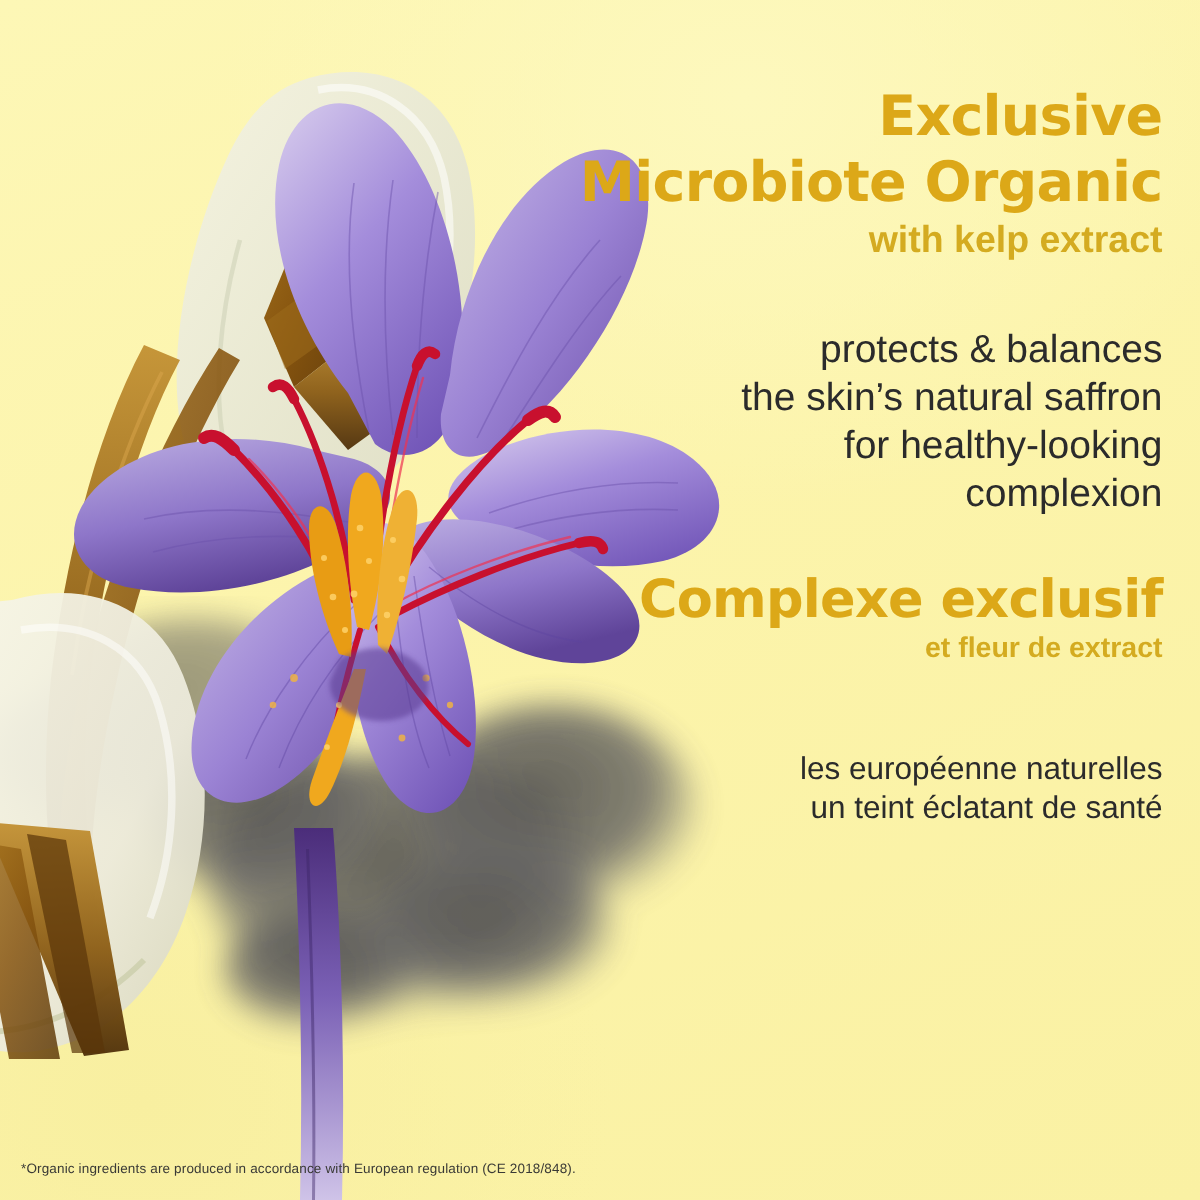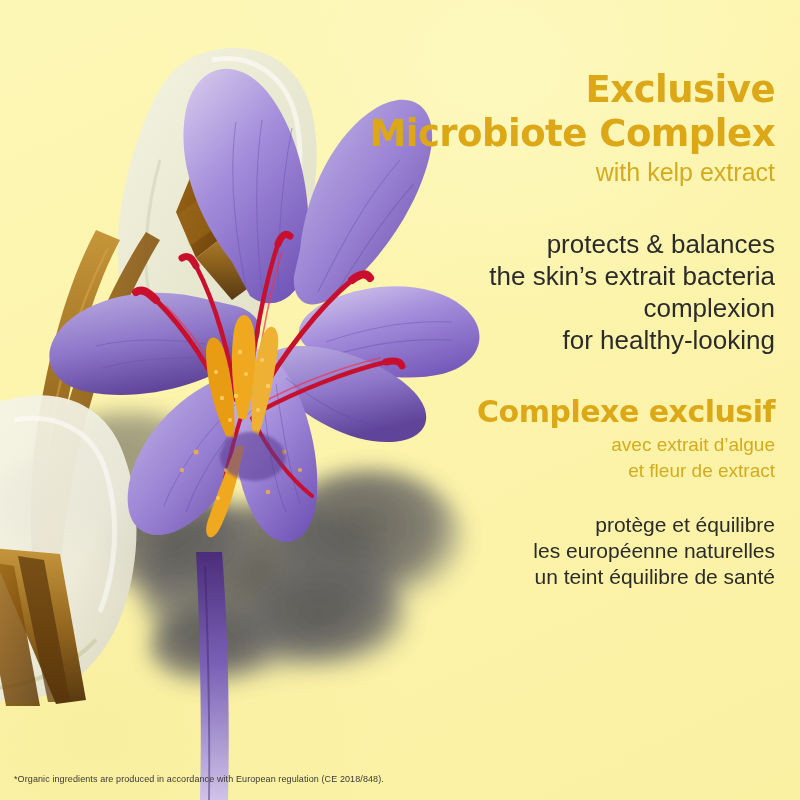--- a/index.html
+++ b/index.html
@@ -15,41 +15,41 @@
       radial-gradient(ellipse 60% 50% at 12% 92%, #f8efa0 0%, rgba(248,239,160,0) 65%),
       linear-gradient(155deg,#fdf7b6 0%,#fcf4ab 45%,#faf1a3 100%);
   }
 
   
   .art{position:absolute;inset:0;}
   .art svg{position:absolute;left:0;top:0;}
 
   
   .copy{
-    position:absolute;right:25px;top:12px;width:430px;height:628px;
+    position:absolute;right:25px;top:0;width:430px;height:628px;
     text-align:right;
   }
   .blk{position:absolute;right:0;text-align:right;}
 
   .h-en{top:56px;}
   .h-fr{top:382px;}
 
   .head-line{
     font-family:"DejaVu Sans","Liberation Sans",sans-serif;
     font-weight:700;
     color:#dca818;
     letter-spacing:-0.5px;
     white-space:nowrap;
   }
   .h-en .head-line{font-size:37px;line-height:44px;}
-  .h-fr .head-line{font-size:30px;line-height:36px;}
+  .h-fr .head-line{font-size:35px;line-height:36px;}
 
   .sub-line{
     font-family:"Liberation Sans",sans-serif;
-    font-weight:400;
+    font-weight:700;
     color:#d4ab20;
     white-space:nowrap;
   }
   .h-en .sub-line{font-size:25px;line-height:29px;margin-top:2px;}
   .h-fr .sub-line{font-size:19px;line-height:23px;margin-top:3px;}
 
   .body-line{
     font-family:"Liberation Sans",sans-serif;
     font-weight:300;
     color:#2b2b2b;
@@ -276,41 +276,39 @@
         <path d="M226 440 C244 428 266 430 280 444 C292 458 284 476 262 480
                  C238 484 218 470 220 454 Z" fill="#5a3a92" opacity="0.55" filter="url(#soft2)"></path>
       </g>
     </svg>
   </div>
 
   <div class="copy">
 
     <div class="blk h-en">
       <div class="head-line">Exclusive</div>
-      <div class="head-line">Microbiote Complex</div>
+      <div class="head-line">Microbiote Organic</div>
       <div class="sub-line">with kelp extract</div>
     </div>
 
     <div class="blk b-en">
       <div class="body-line">protects &amp; balances</div>
-      <div class="body-line">the skin’s extrait bacteria</div>
+      <div class="body-line">the skin’s natural saffron</div>
+      <div class="body-line">for healthy-looking</div>
       <div class="body-line">complexion</div>
-      <div class="body-line">for healthy-looking</div>
     </div>
 
     <div class="blk h-fr">
       <div class="head-line">Complexe exclusif</div>
-      <div class="sub-line">avec extrait d’algue</div>
       <div class="sub-line">et fleur de extract</div>
     </div>
 
     <div class="blk b-fr">
-      <div class="body-line">protège et équilibre</div>
       <div class="body-line">les européenne naturelles</div>
-      <div class="body-line">un teint équilibre de santé</div>
+      <div class="body-line">un teint éclatant de santé</div>
     </div>
   </div>
 
   <div class="footnotes">
     <div>*Organic ingredients are produced in accordance with European regulation (CE 2018/848).</div>
   </div>
 
 </div>
 
 </body></html>

